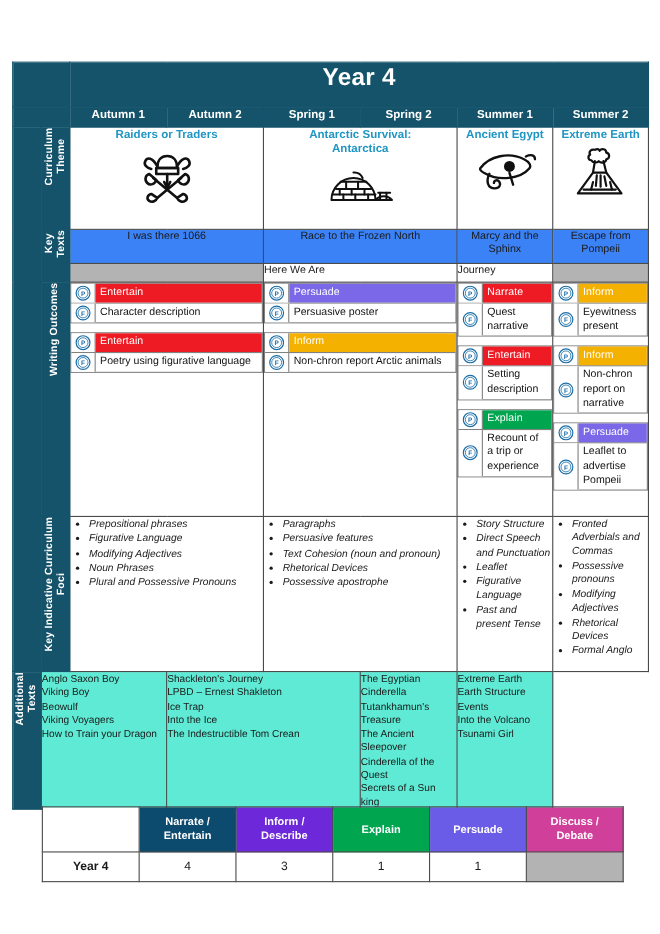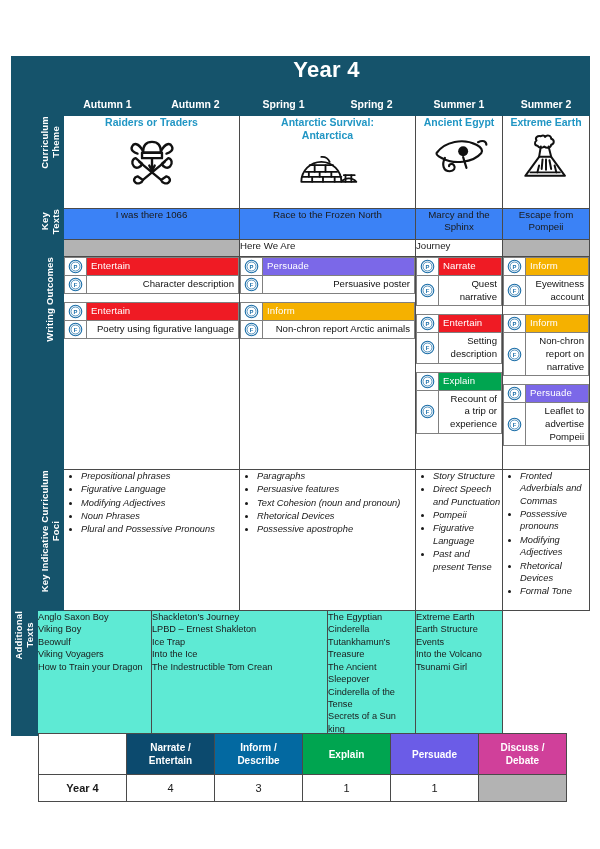--- a/index.html
+++ b/index.html
@@ -64,21 +64,21 @@
   .badge-cell {
     width: 21px; min-width: 21px; display: flex; align-items: center; justify-content: center;
     border-right: 1px solid #808080; background: #fff; padding: 1px 0;
   }
   .badge { display:block; }
   .purpose-label {
     flex: 1; font-size: 9.6px; font-weight: normal; color: #ffffff;
     padding: 2px 4px; line-height: 1.3; letter-spacing: .1px;
   }
   .form-text {
-    flex: 1; font-size: 9.6px; color: #111; padding: 2px 4px; line-height: 1.32; text-align: right;
+    flex: 1; font-size: 9.6px; color: #111; padding: 2px 4px; line-height: 1.32;
   }
 
   
   .foci-cell { height: 140px; background: #fff; padding: 5px 4px 4px 2px; }
   .foci-list { margin: 0; padding-left: 17px; }
   .foci-list li {
     font-style: italic; font-size: 9.3px; line-height: 1.33;
     margin-bottom: 1px; color: #1a1a1a;
   }
 
@@ -415,21 +415,21 @@
                     <div class="purpose-label" style="background:#f5b100">Inform</div>
                   </div>
                   <div class="wo-row">
                     <div class="badge-cell">
                       <svg class="badge" width="15" height="15" viewBox="0 0 22 22">
                         <circle cx="11" cy="11" r="9.2" fill="none" stroke="#1b6ea8" stroke-width="1.6"></circle>
                         <circle cx="11" cy="11" r="6.6" fill="none" stroke="#1b6ea8" stroke-width="1.1"></circle>
                         <text x="11" y="14.6" text-anchor="middle" font-family="'Liberation Sans', sans-serif" font-size="8.6" font-weight="bold" fill="#1b6ea8">F</text>
                       </svg>
                     </div>
-                    <div class="form-text">Eyewitness account</div>
+                    <div class="form-text">Eyewitness present</div>
                   </div>
                 </div>
                 <div class="wo-box">
                   <div class="wo-row top">
                     <div class="badge-cell">
                       <svg class="badge" width="15" height="15" viewBox="0 0 22 22">
                         <circle cx="11" cy="11" r="9.2" fill="none" stroke="#1b6ea8" stroke-width="1.6"></circle>
                         <circle cx="11" cy="11" r="6.6" fill="none" stroke="#1b6ea8" stroke-width="1.1"></circle>
                         <text x="11" y="14.6" text-anchor="middle" font-family="'Liberation Sans', sans-serif" font-size="8.6" font-weight="bold" fill="#1b6ea8">P</text>
                       </svg>
@@ -492,32 +492,32 @@
                 <li>Persuasive features</li>
                 <li>Text Cohesion (noun and pronoun)</li>
                 <li>Rhetorical Devices</li>
                 <li>Possessive apostrophe</li>
               </ul>
             </td>
           <td class="foci-cell">
               <ul class="foci-list">
                 <li>Story Structure</li>
                 <li>Direct Speech and Punctuation</li>
-                <li>Pompeii</li>
+                <li>Leaflet</li>
                 <li>Figurative Language</li>
                 <li>Past and present Tense</li>
               </ul>
             </td>
           <td class="foci-cell">
               <ul class="foci-list">
                 <li>Fronted Adverbials and Commas</li>
                 <li>Possessive pronouns</li>
                 <li>Modifying Adjectives</li>
                 <li>Rhetorical Devices</li>
-                <li>Formal Tone</li>
+                <li>Formal Anglo</li>
               </ul>
             </td>
         </tr>
 
         <tr>
           <td class="teal side-cell">
             <span class="side-rot">Additional<br>Texts</span>
           </td>
           <td class="addt-cell" colspan="2">
               <div>
@@ -535,21 +535,21 @@
                 <div class="addt-line">Ice Trap</div>
                 <div class="addt-line">Into the Ice</div>
                 <div class="addt-line">The Indestructible Tom Crean</div>
               </div>
             </td>
           <td class="addt-cell">
               <div>
                 <div class="addt-line">The Egyptian Cinderella</div>
                 <div class="addt-line">Tutankhamun's Treasure</div>
                 <div class="addt-line">The Ancient Sleepover</div>
-                <div class="addt-line">Cinderella of the Tense</div>
+                <div class="addt-line">Cinderella of the Quest</div>
                 <div class="addt-line">Secrets of a Sun king</div>
               </div>
             </td>
           <td class="addt-cell">
               <div>
                 <div class="addt-line">Extreme Earth</div>
                 <div class="addt-line">Earth Structure Events</div>
                 <div class="addt-line">Into the Volcano</div>
                 <div class="addt-line">Tsunami Girl</div>
               </div>
@@ -567,21 +567,21 @@
           <col style="width:88px">
           <col style="width:88px">
         <col style="width:88px">
           <col style="width:88px">
           <col style="width:88px">
       </colgroup>
       <tbody>
         <tr>
           <td class="sum-head blank"></td>
           <td class="sum-head" style="background: #0c4a6e;">Narrate /<br>Entertain</td>
-          <td class="sum-head" style="background: #0369a1;">Inform /<br>Describe</td>
+          <td class="sum-head" style="background: #6d28d9;">Inform /<br>Describe</td>
           <td class="sum-head" style="background: rgb(0, 165, 80);">Explain</td>
           <td class="sum-head" style="background: rgb(107, 92, 231);">Persuade</td>
           <td class="sum-head" style="background: rgb(208, 64, 154);">Discuss /<br>Debate</td>
         </tr>
         <tr>
           <td class="sum-year">Year 4</td>
           <td class="sum-val">4</td>
           <td class="sum-val">3</td>
           <td class="sum-val">1</td>
           <td class="sum-val">1</td>

